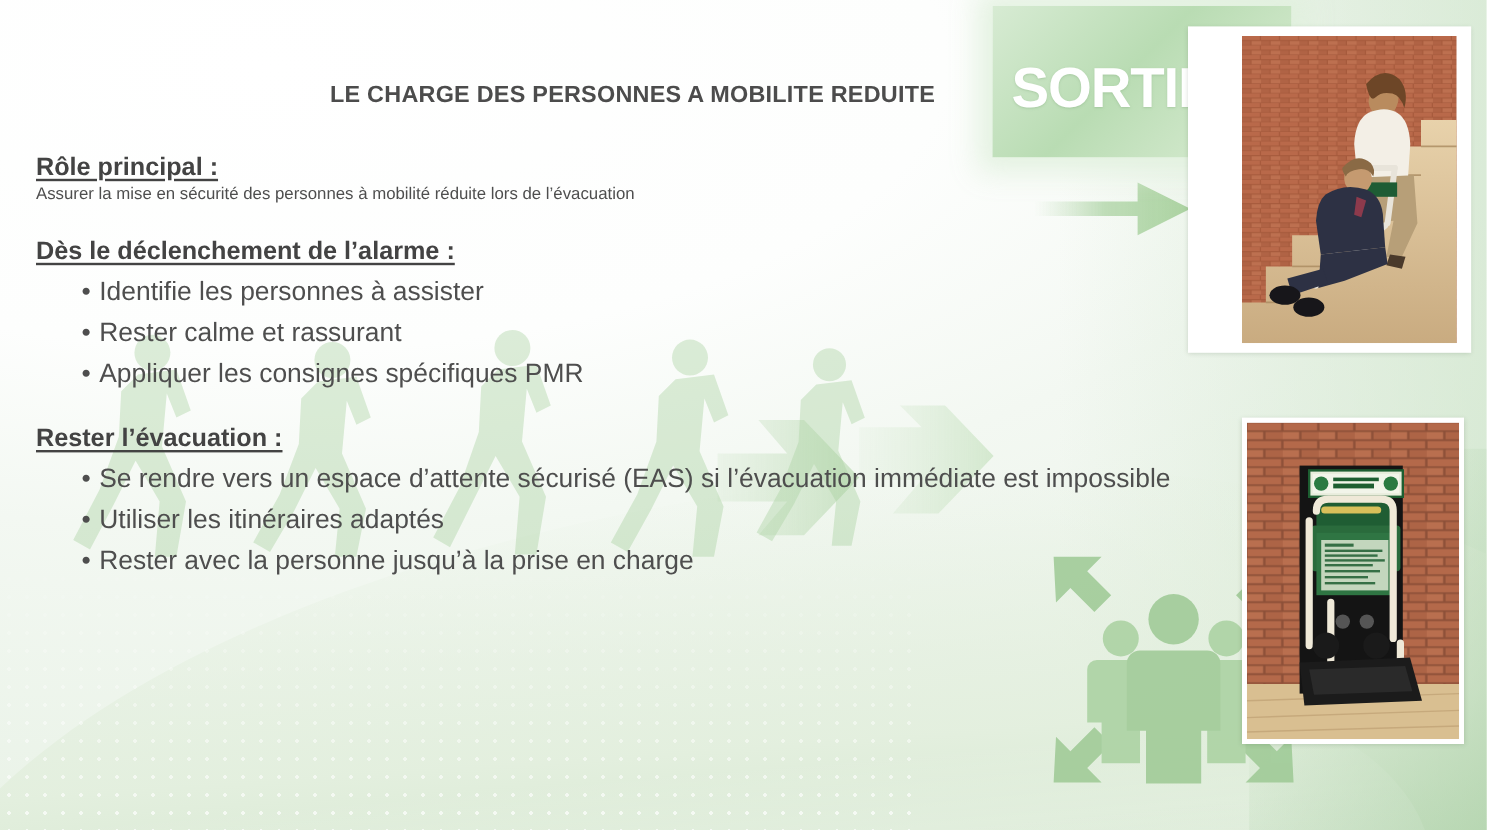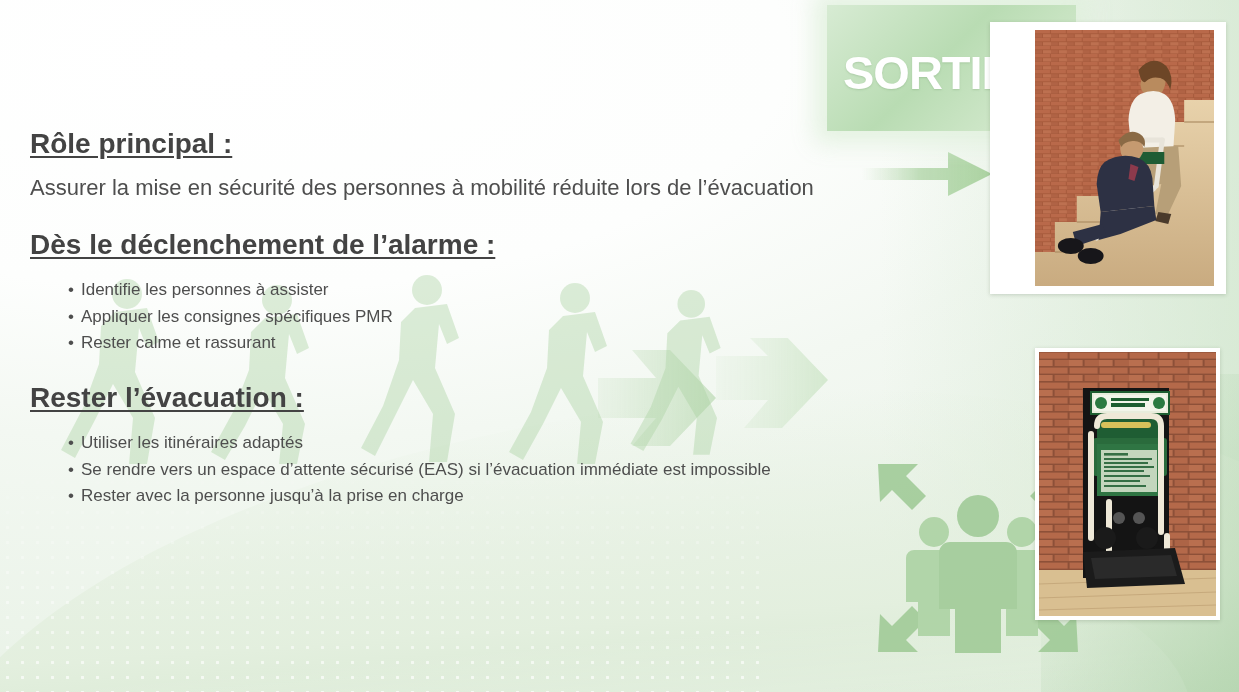--- a/index.html
+++ b/index.html
@@ -113,35 +113,35 @@
   .title{
     position:absolute;left:275px;top:68px;width:620px;
     font-size:19.5px;font-weight:bold;color:#4c4c4c;
     letter-spacing:.2px;
     white-space:nowrap;
   }
 
   .body-block{position:absolute;left:30px;top:128px;width:1010px;}
 
   .heading{
-    font-size:28px;font-weight:bold;color:#434343;
+    font-size:21px;font-weight:bold;color:#434343;
     text-decoration:underline;
     text-underline-offset:3px;
-    margin:0 0 12px 0;
+    margin:0 0 0 0;
     display:inline-block;
   }
   .para{
-    font-size:22px;color:#4e4e4e;margin:0;
+    font-size:14px;color:#4e4e4e;margin:0;
     line-height:1.42;
   }
   .gap{height:26px;}
 
   ul.bullets{list-style:none;margin:4px 0 0 0;padding:0 0 0 38px;}
   ul.bullets li{
-    font-size:17px;color:#4e4e4e;
+    font-size:22px;color:#4e4e4e;
     line-height:1.55;
     white-space:nowrap;
   }
   ul.bullets li .dot{margin-right:7px;}
 </style>
 </head>
 <body>
 
 <div class="slide">
 
@@ -358,45 +358,46 @@
         <circle cx="108" cy="186" r="11" fill="#1a1a1a"></circle>
         <circle cx="80" cy="166" r="6" fill="#555"></circle>
         <circle cx="100" cy="166" r="6" fill="#555"></circle>
 
         <path d="M44 200 L136 196 L146 232 L48 236 Z" fill="#1b1b1b"></path>
         <path d="M52 206 L132 203 L138 224 L56 227 Z" fill="#2a2a2a"></path>
       </svg>
     </div>
   </div>
 
+  <div class="title">LE CHARGE DES PERSONNES A MOBILITE REDUITE</div>
 
   <div class="body-block">
 
     <div>
       <div class="heading">Rôle principal :</div>
       <p class="para">Assurer la mise en sécurité des personnes à mobilité réduite lors de l’évacuation</p>
     </div>
 
     <div class="gap"></div>
 
     <div>
       <div class="heading">Dès le déclenchement de l’alarme :</div>
       <ul class="bullets">
         <li><span class="dot">•</span><span>Identifie les personnes à assister</span></li>
+        <li><span class="dot">•</span><span>Rester calme et rassurant</span></li>
         <li><span class="dot">•</span><span>Appliquer les consignes spécifiques PMR</span></li>
-        <li><span class="dot">•</span><span>Rester calme et rassurant</span></li>
       </ul>
     </div>
 
     <div class="gap"></div>
 
     <div>
       <div class="heading">Rester l’évacuation :</div>
       <ul class="bullets">
+        <li><span class="dot">•</span><span>Se rendre vers un espace d’attente sécurisé (EAS) si l’évacuation immédiate est impossible</span></li>
         <li><span class="dot">•</span><span>Utiliser les itinéraires adaptés</span></li>
-        <li><span class="dot">•</span><span>Se rendre vers un espace d’attente sécurisé (EAS) si l’évacuation immédiate est impossible</span></li>
         <li><span class="dot">•</span><span>Rester avec la personne jusqu’à la prise en charge</span></li>
       </ul>
     </div>
 
   </div>
 
 </div>
 
 </body></html>

